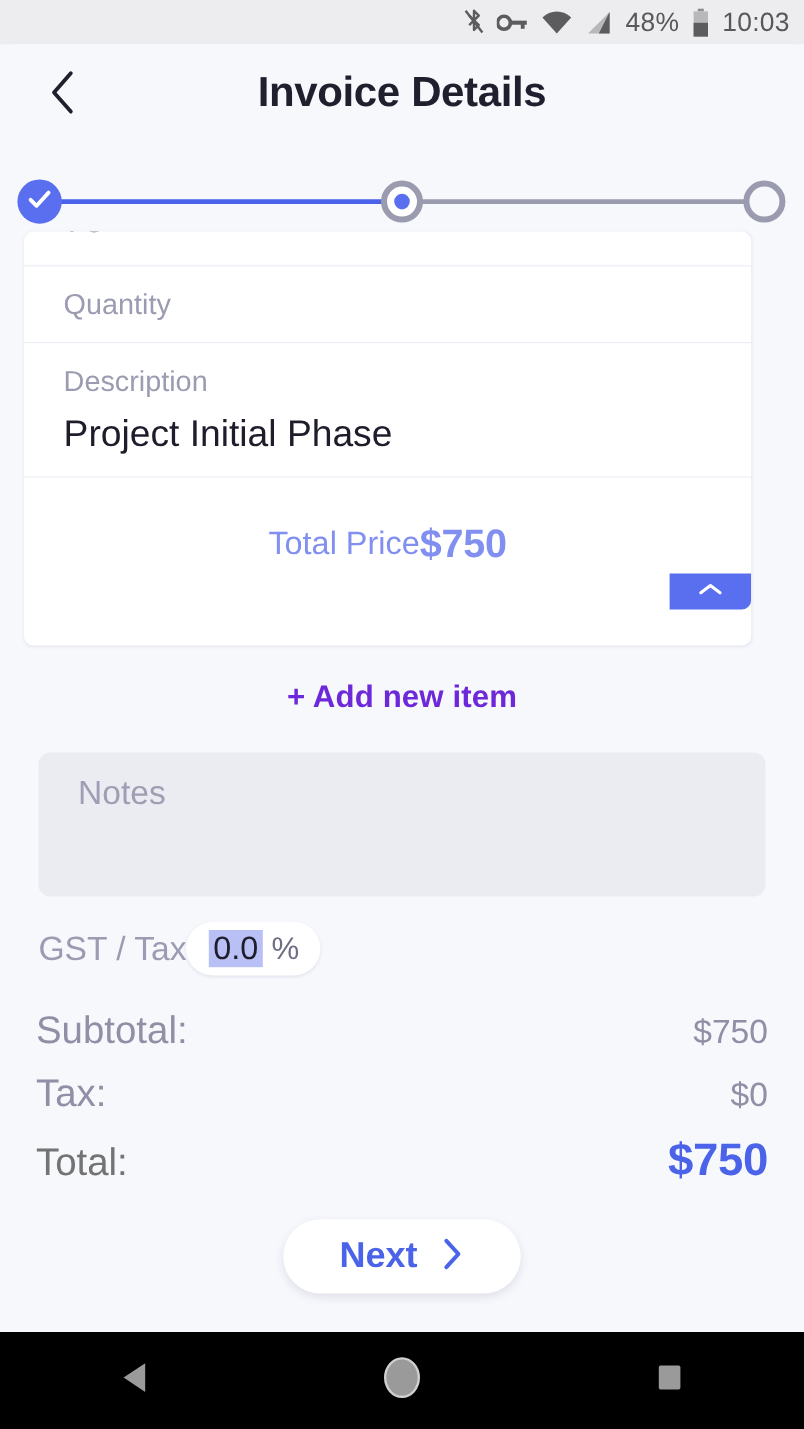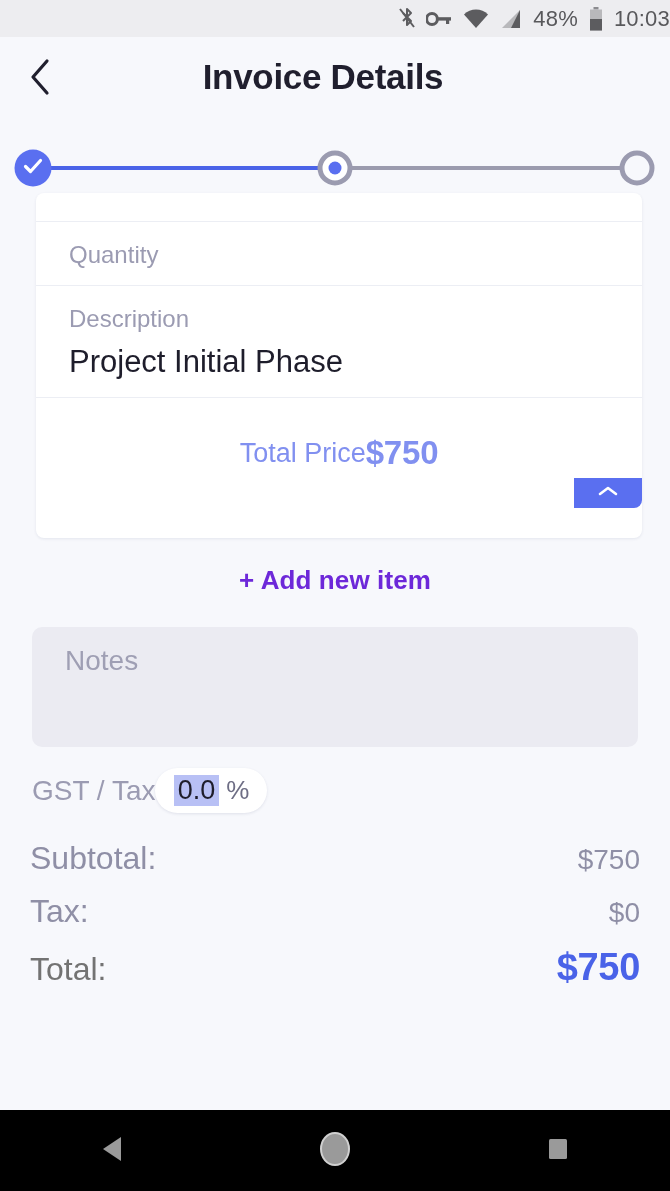--- a/index.html
+++ b/index.html
@@ -26,39 +26,40 @@
   
   .status-bar {
     position: absolute;
     top: 0; left: 0;
     width: 670px;
     height: 37px;
     background: #ededf0;
     display: flex;
     align-items: center;
     justify-content: flex-end;
+    padding-right: 12px;
     gap: 11px;
   }
   .status-bar .sb-icon {
     display: flex;
     align-items: center;
     justify-content: center;
     color: #5c5c5f;
   }
   .status-bar .sb-text {
     font-size: 22px;
     color: #58585b;
     letter-spacing: 0.2px;
     line-height: 1;
   }
 
   
   .header {
     position: absolute;
-    top: 37px; left: 0;
+    top: 37px; left: 12px;
     width: 646px;
     height: 106px;
     background: #f7f8fc;
     padding-left: 27px;
   }
   .back-btn {
     position: absolute;
     left: 18px;
     top: 20px;
     width: 44px;
@@ -122,21 +123,21 @@
   .step-node.pending {
     width: 35px; height: 35px;
     background: #f7f8fc;
     border: 5px solid #9b9bb0;
     left: 637px;
   }
 
   
   .item-card {
     position: absolute;
-    left: 36px;
+    left: 20px;
     top: 193px;
     width: 606px;
     height: 345px;
     background: #ffffff;
     border-radius: 8px;
     box-shadow: 0 1px 3px rgba(60,64,110,0.10);
     overflow: hidden;
   }
   .card-clip-row {
     position: relative;
@@ -458,20 +459,28 @@
     <div class="total-line">
       <span class="t-label">Tax:</span>
       <span class="t-value">$0</span>
     </div>
     <div class="total-line grand">
       <span class="t-label">Total:</span>
       <span class="t-value">$750</span>
     </div>
   </div>
 
+  <div class="next-btn">
+    <span class="next-label">Next</span>
+    <span>
+      <svg width="20" height="30" viewBox="0 0 20 30">
+        <polyline points="5,4 15,15 5,26" fill="none" stroke="#4a63e8" stroke-width="3.4" stroke-linecap="round" stroke-linejoin="round"></polyline>
+      </svg>
+    </span>
+  </div>
 
   <div class="nav-bar">
     <div class="nav-btn">
       <span>
         <svg width="26" height="30" viewBox="0 0 26 30">
           <polygon points="22,3 22,27 4,15" fill="#9a9a9a"></polygon>
         </svg>
       </span>
     </div>
     <div class="nav-btn">

